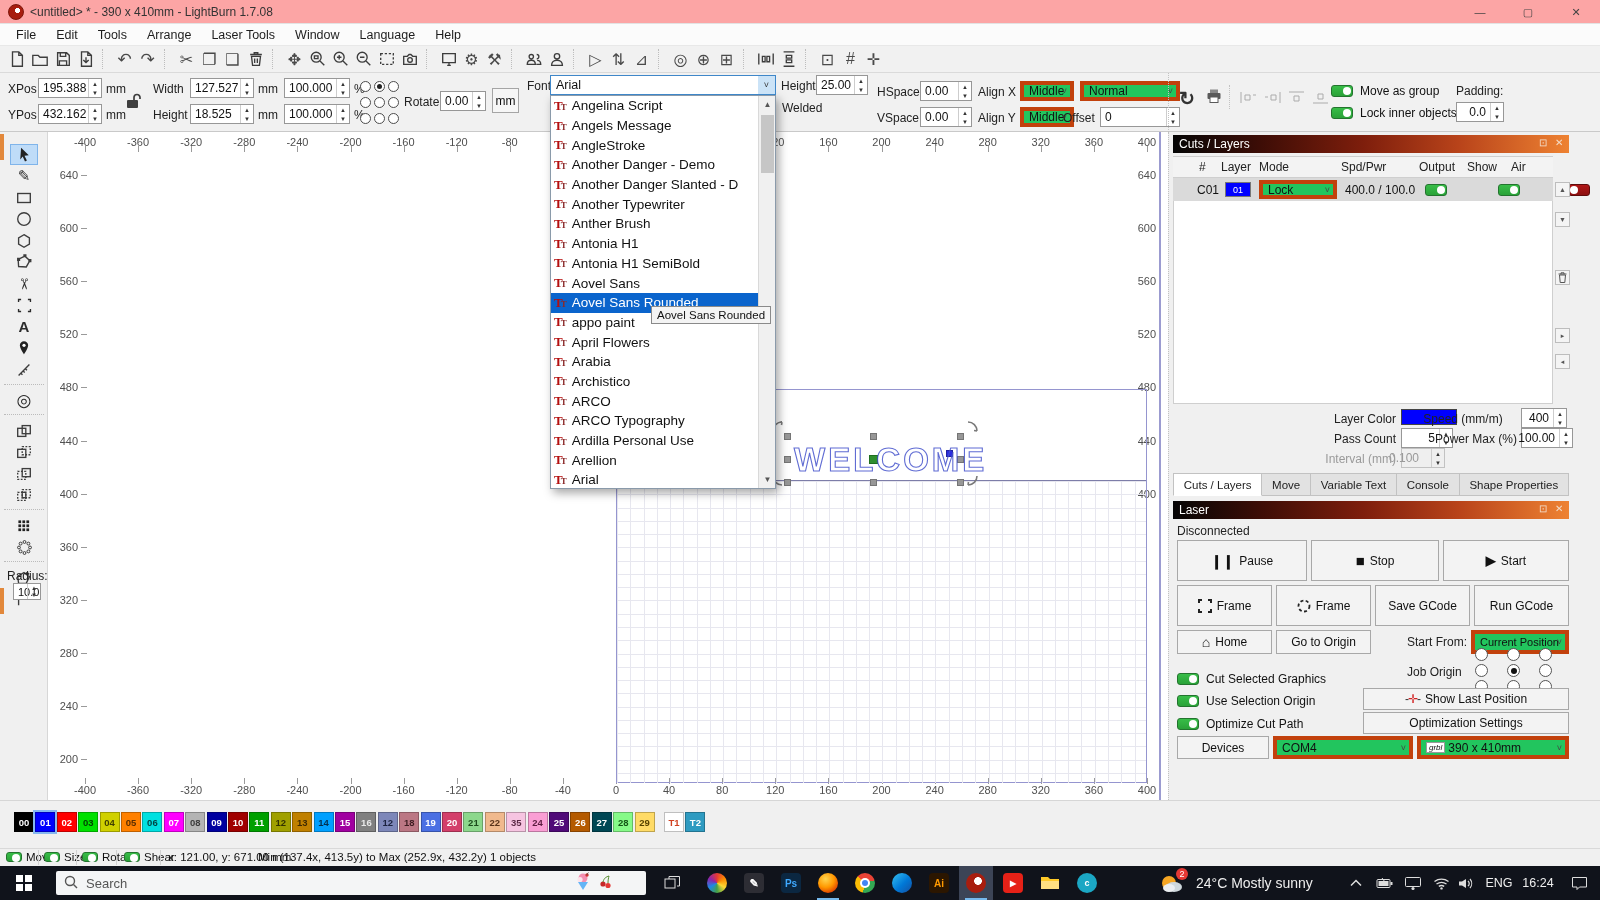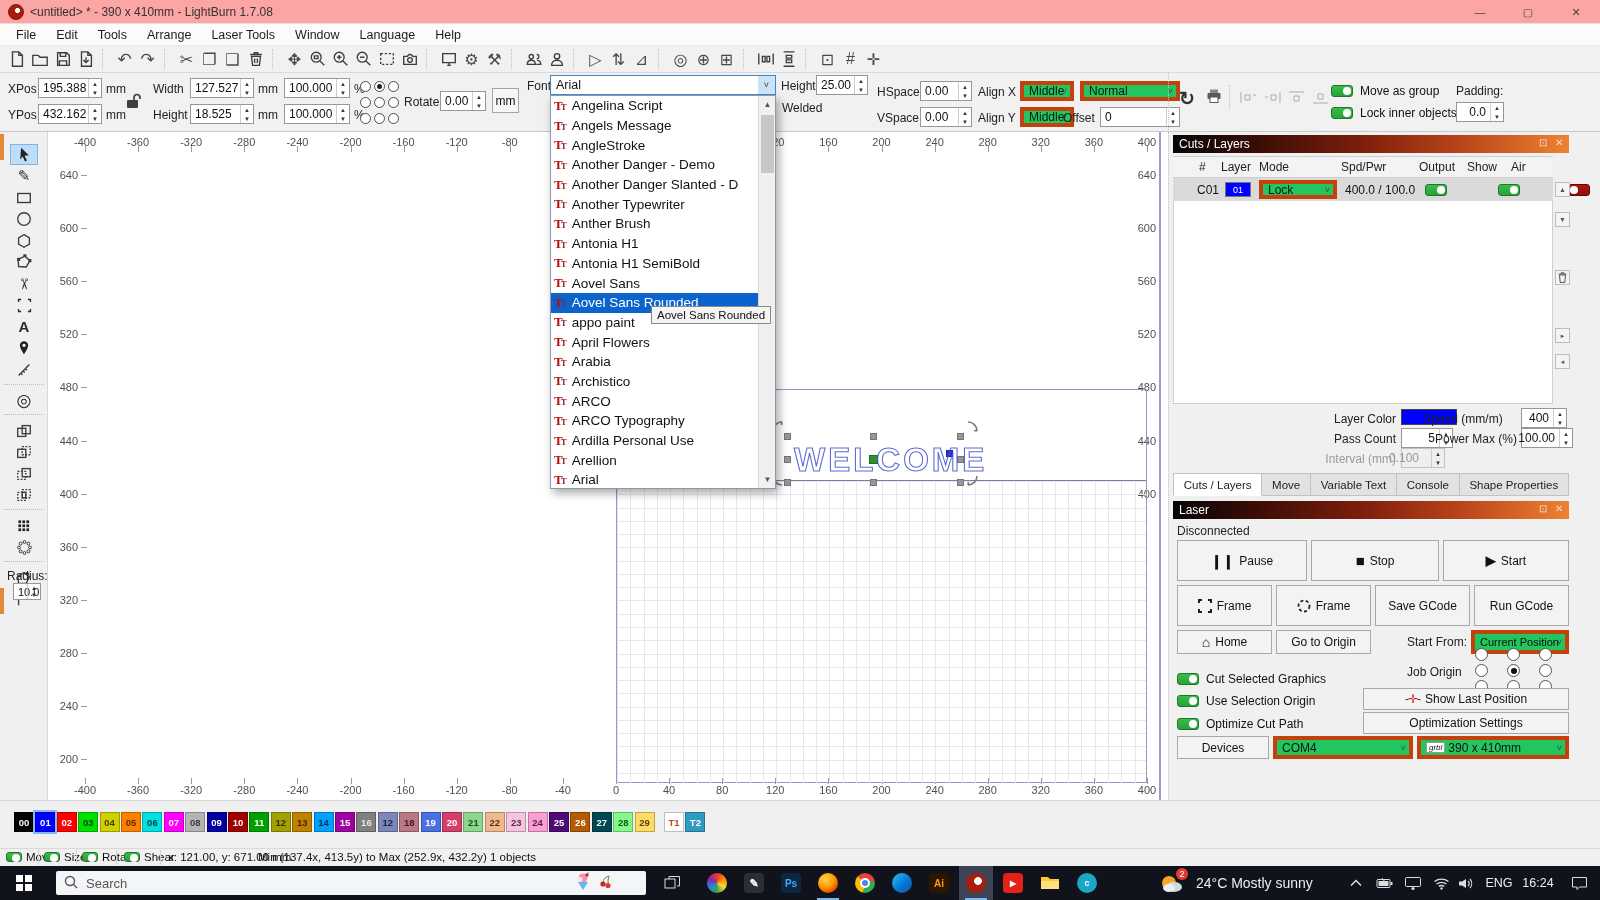--- a/index.html
+++ b/index.html
@@ -900,21 +900,21 @@
       <span class="sw" style="left:292.2px;background:#c08000;color:#3f2a00">13</span>
       <span class="sw" style="left:313.59999999999997px;background:#00a0ff;color:#003050">14</span>
       <span class="sw" style="left:335px;background:#a000a0;color:#ffffff">15</span>
       <span class="sw" style="left:356.4px;background:#808080;color:#e8e8e8">16</span>
       <span class="sw" style="left:377.79999999999995px;background:#7d87b9;color:#1c2340">12</span>
       <span class="sw" style="left:399.2px;background:#bb7784;color:#3e1c22">18</span>
       <span class="sw" style="left:420.59999999999997px;background:#4a6fe3;color:#ffffff">19</span>
       <span class="sw" style="left:442px;background:#d33f6a;color:#ffffff">20</span>
       <span class="sw" style="left:463.4px;background:#8cd78c;color:#1d4d1d">21</span>
       <span class="sw" style="left:484.79999999999995px;background:#f0b98d;color:#59331a">22</span>
-      <span class="sw" style="left:506.2px;background:#f6c4e1;color:#5c2a47">23</span>
+      <span class="sw" style="left:506.2px;background:#f6c4e1;color:#5c2a47">35</span>
       <span class="sw" style="left:527.5999999999999px;background:#fa9ed4;color:#5c1c40">24</span>
       <span class="sw" style="left:549px;background:#500a78;color:#ffffff">25</span>
       <span class="sw" style="left:570.4px;background:#b45a00;color:#ffffff">26</span>
       <span class="sw" style="left:591.8px;background:#004754;color:#ffffff">27</span>
       <span class="sw" style="left:613.1999999999999px;background:#86fa88;color:#145615">28</span>
       <span class="sw" style="left:634.5999999999999px;background:#ffdb66;color:#584400">29</span>
       <span class="sw" style="left:664px;background:#ffffff;color:#d04020">T1</span>
       <span class="sw" style="left:685.4px;background:#2f9bc1;color:#ffffff">T2</span>
     </div>
 

